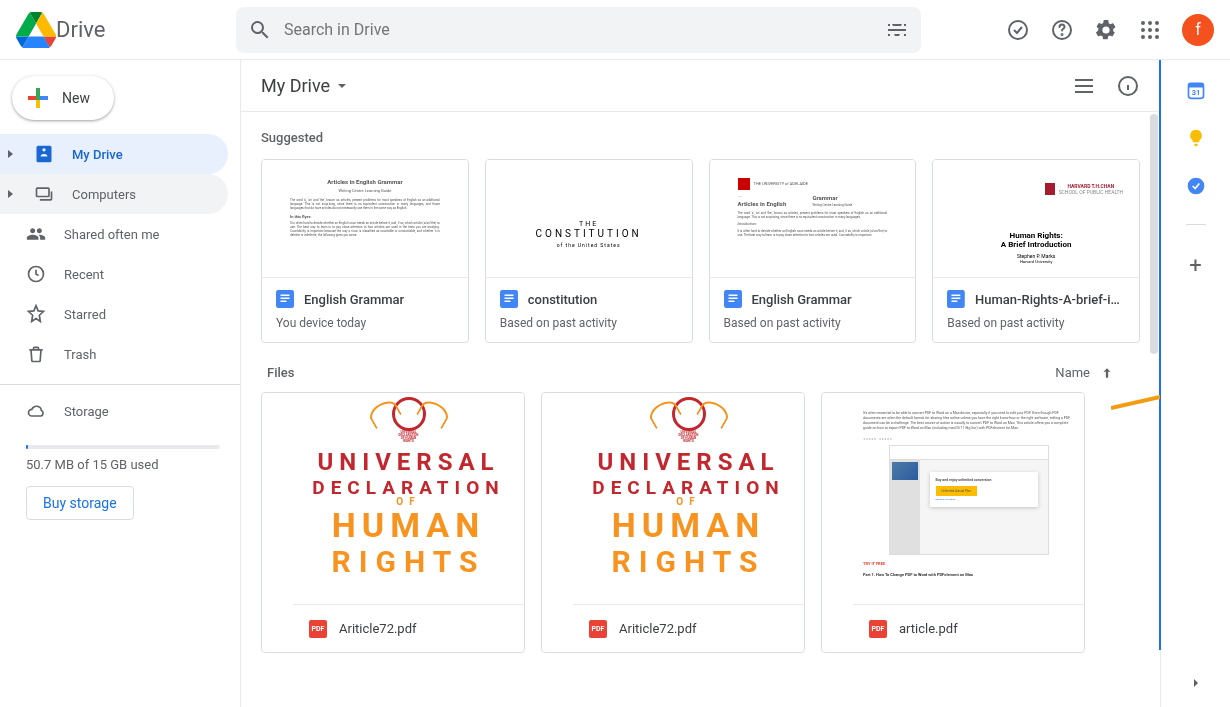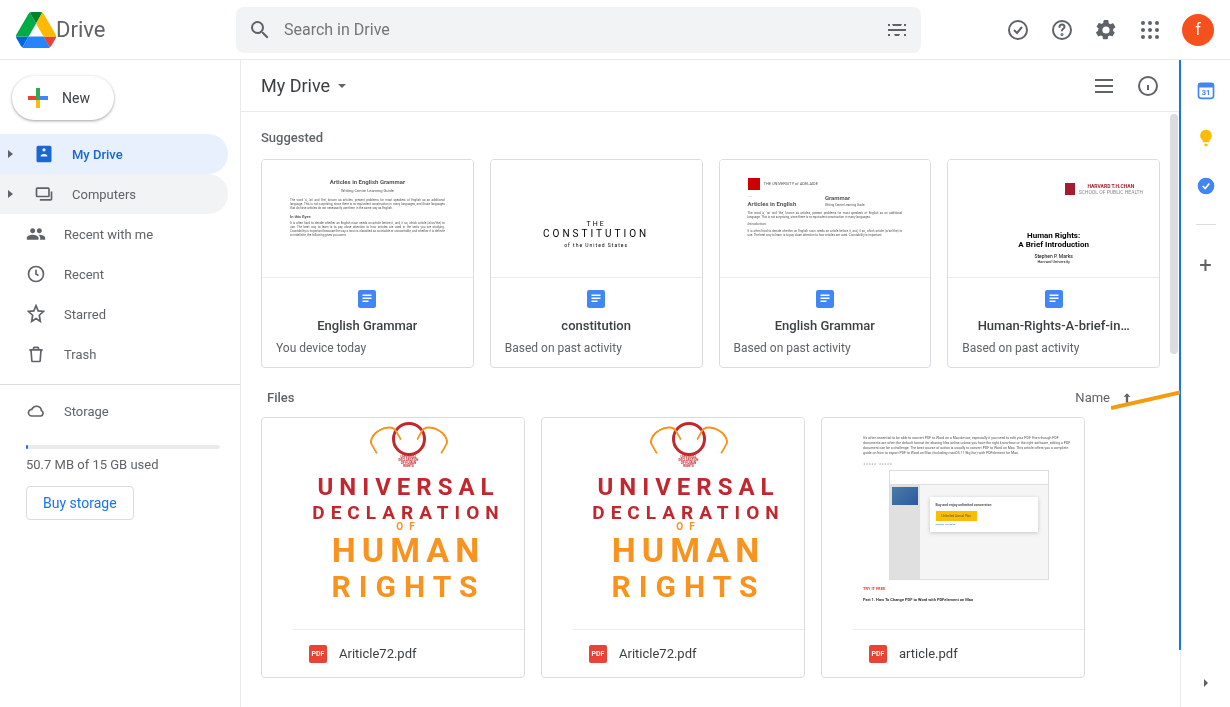--- a/index.html
+++ b/index.html
@@ -40,38 +40,38 @@
 .content { flex: 1; overflow-y: auto; position: relative; border-left: 1px solid #e8eaed; }
 .content-header { height: 52px; display: flex; align-items: center; padding: 0 20px 0 20px; border-bottom: 1px solid #e8eaed; }
 .breadcrumb { font-size: 18px; color: #3c4043; display: flex; align-items: center; gap: 6px; cursor: pointer; }
 .content-header-icons { margin-left: auto; display: flex; gap: 20px; }
 .section-label { font-size: 13px; color: #5f6368; font-weight: 500; padding: 18px 20px 14px; }
 
 .suggested-row { display: flex; gap: 16px; padding: 0 20px; }
 .sugg-card { width: 213px; border: 1px solid #dadce0; border-radius: 4px; overflow: hidden; cursor: pointer; }
 .sugg-preview { height: 118px; background: #fff; display: flex; align-items: center; justify-content: center; border-bottom: 1px solid #e8eaed; position: relative; padding: 8px; }
 .sugg-footer { padding: 12px 14px; }
-.sugg-title-row { display: flex; align-items: center; gap: 10px; margin-bottom: 8px; flex-direction: column; }
+.sugg-title-row { display: flex; align-items: center; gap: 10px; margin-bottom: 8px; }
 .docs-icon { width: 18px; height: 18px; }
 .sugg-title { font-size: 13px; color: #3c4043; font-weight: 500; white-space: nowrap; overflow: hidden; text-overflow: ellipsis; }
 .sugg-sub { font-size: 12px; color: #5f6368; }
 
 .files-header { display: flex; align-items: flex-end; padding: 22px 46px 12px 26px; }
 .files-label { font-size: 13px; color: #5f6368; font-weight: 500; }
 .files-sort { margin-left: auto; display: flex; align-items: center; gap: 10px; font-size: 13px; color: #5f6368; cursor: pointer; }
 
 .files-row { display: flex; gap: 16px; padding: 0 20px; }
 .file-card { width: 264px; border: 1px solid #dadce0; border-radius: 4px; overflow: hidden; cursor: pointer; padding-left: 31px; }
 .file-preview { height: 211px; background: #fff; display: flex; align-items: center; justify-content: center; overflow: hidden; }
 .file-footer { height: 48px; display: flex; align-items: center; gap: 12px; padding: 0 16px; border-top: 1px solid #e8eaed; }
 .pdf-icon { width: 18px; height: 18px; background: #ea4335; border-radius: 2px; display:flex; align-items:center; justify-content:center; color:#fff; font-size:7px; font-weight:bold; }
 .file-name { font-size: 13px; color: #3c4043; }
 
 
-.sidepanel { width: 50px; border-left: 1px solid #e8eaed; display: flex; flex-direction: column; align-items: center; padding-top: 20px; gap: 28px; position: relative; }
+.sidepanel { width: 70px; border-left: 1px solid #e8eaed; display: flex; flex-direction: column; align-items: center; padding-top: 20px; gap: 28px; position: relative; }
 .sidepanel::before { content:''; position:absolute; left:-2px; top:0; width:2px; height:590px; background:#1a73e8; }
 .sp-icon { width: 20px; height: 20px; cursor: pointer; }
 .sp-divider { width: 20px; height: 1px; background: #dadce0; }
 .sp-plus { color: #5f6368; font-size: 22px; cursor: pointer; }
 .sp-expand { position: absolute; bottom: 16px; color: #5f6368; cursor: pointer; }
 
 
 .doc-preview { width: 100%; height: 100%; padding: 10px 20px; font-size: 4px; color: #555; line-height: 1.3; overflow: hidden; }
 .doc-preview .t1 { font-size: 6px; text-align: center; font-weight: bold; margin-bottom: 2px; }
 .doc-preview .t2 { font-size: 4px; text-align: center; margin-bottom: 6px; }
@@ -204,21 +204,21 @@
           </svg>
         </span>
       <span>Computers</span>
     </div>
     <div class="nav-item no-arrow">
       <span class="nav-icon">
           <svg viewBox="0 0 24 24" fill="#5f6368">
             <path d="M16 11c1.66 0 3-1.34 3-3s-1.34-3-3-3-3 1.34-3 3 1.34 3 3 3zm-8 0c1.66 0 3-1.34 3-3S9.66 5 8 5 5 6.34 5 8s1.34 3 3 3zm0 2c-2.33 0-7 1.17-7 3.5V19h14v-2.5c0-2.33-4.67-3.5-7-3.5zm8 0c-.29 0-.62.02-.97.05 1.16.84 1.97 1.97 1.97 3.45V19h6v-2.5c0-2.33-4.67-3.5-7-3.5z"></path>
           </svg>
         </span>
-      <span>Recent with me</span>
+      <span>Shared often me</span>
     </div>
     <div class="nav-item no-arrow">
       <span class="nav-icon">
           <svg viewBox="0 0 24 24" fill="none" stroke="#5f6368" stroke-width="2">
             <circle cx="12" cy="12" r="9"></circle>
             <path d="M12 7v5l3 2"></path>
           </svg>
         </span>
       <span>Recent</span>
     </div>

